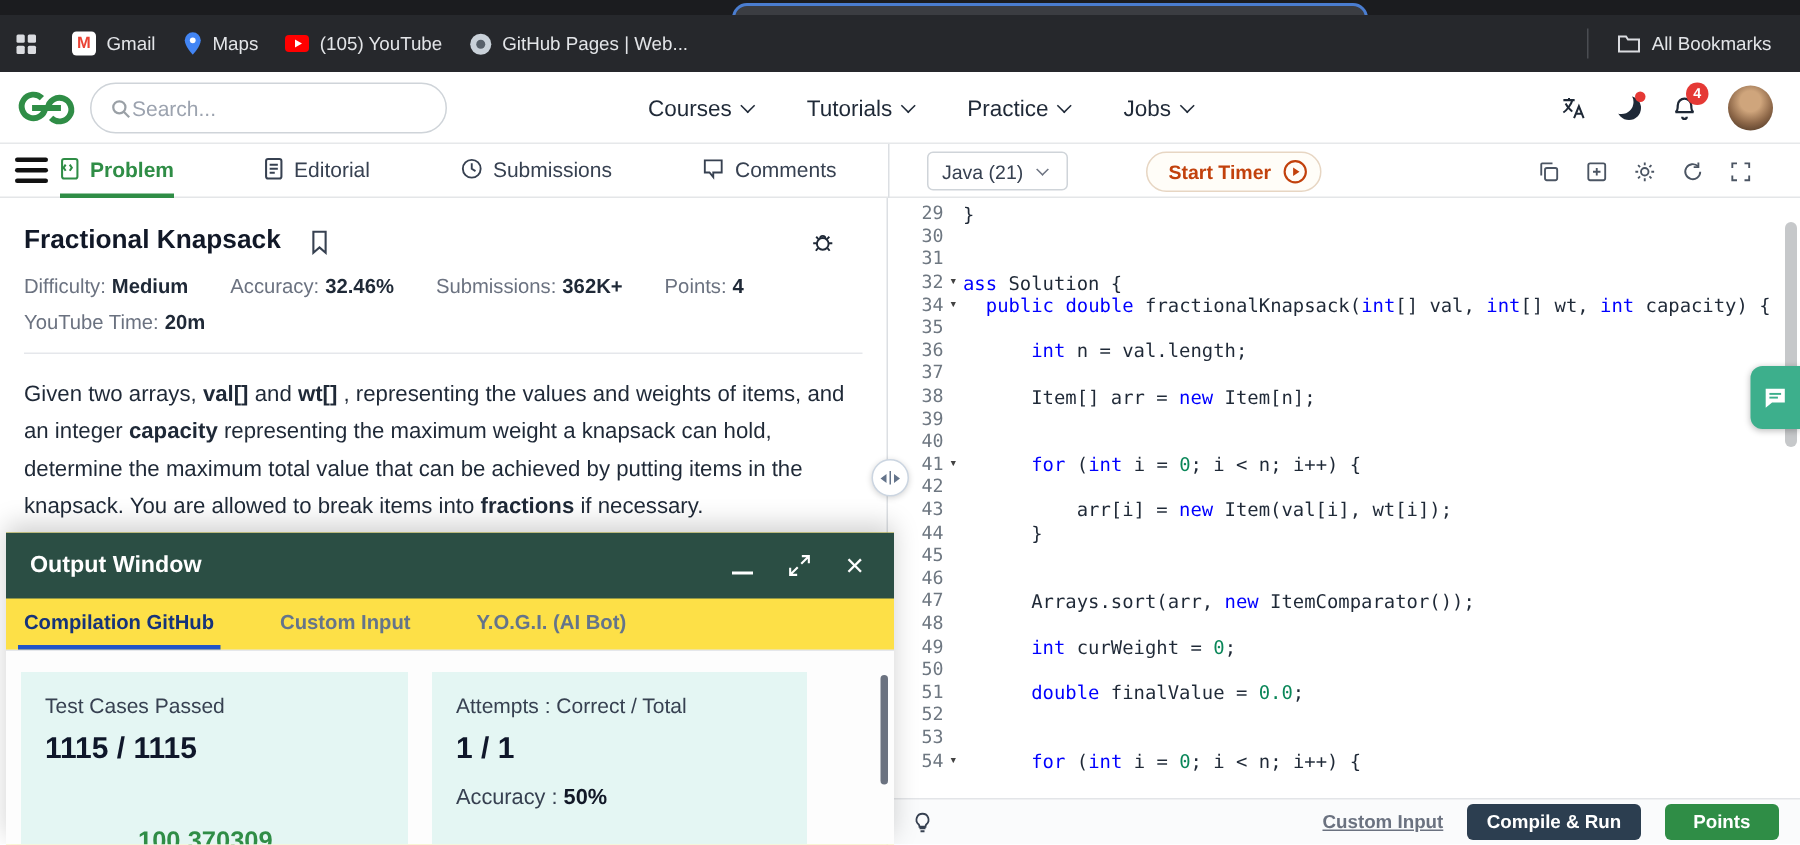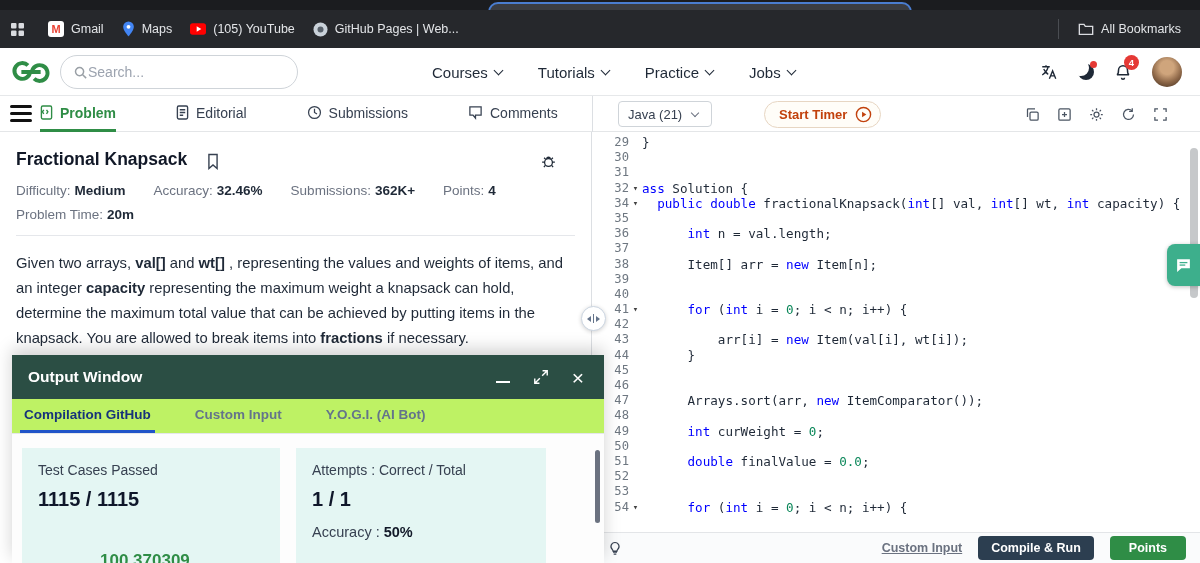--- a/index.html
+++ b/index.html
@@ -55,21 +55,21 @@
   .bug-btn { margin-left:auto; cursor:pointer; }
   .meta-row { display:flex; gap:28px; margin:13px 16px 0; font-size:13.5px; color:#6b7280; white-space:nowrap; }
   .meta-row b { color:#1f2937; margin-left:4px; }
   .avg-row { margin:9px 16px 0; font-size:13.5px; color:#6b7280; }
   .avg-row b { color:#1f2937; margin-left:4px; }
   .prob-divider { margin:13px 16px 0; border-top:1px solid #e5e7eb; }
   .prob-desc { margin:15px 14px 0 16px; font-size:14.8px; line-height:25px; color:#1f2937; }
   .prob-desc .bseg { font-weight:700; }
 
   
-  .output-win { position:absolute; left:12px; top:355px; width:592px; bottom:0; background:#bef264; z-index:20; box-shadow:0 -6px 16px rgba(0,0,0,.18); overflow:hidden; }
+  .output-win { position:absolute; left:4px; top:355px; width:592px; bottom:0; background:#fde047; z-index:20; box-shadow:0 -6px 16px rgba(0,0,0,.18); overflow:hidden; }
   .ow-header { height:44px; background:var(--output-header,#2b4e44); display:flex; align-items:center; padding:0 16px; }
   .ow-title { color:#fff; font-size:15.5px; font-weight:700; }
   .ow-hicons { margin-left:auto; display:flex; align-items:center; gap:24px; margin-right:4px; }
   .ow-min { width:14px; height:2px; background:#fff; margin-top:10px; cursor:pointer; }
   .ow-close { color:#fff; font-size:21px; line-height:1; cursor:pointer; font-weight:400; }
   .ow-tabs { height:35px; border-bottom:1px solid #e5e7eb; display:flex; gap:36px; padding-left:8px; }
   .ow-tab { display:flex; align-items:center; font-size:13.5px; font-weight:600; color:#64748b; cursor:pointer; border-bottom:3px solid transparent; padding:0 4px; }
   .ow-tab.active { color:#16337a; font-weight:700; border-bottom-color:#2054c8; }
   .ow-body { display:flex; gap:16px; padding:14px 10px 0; background:#fdfdfd; height:calc(100% - 79px); }
   .ow-card { background:#e4f6f3; padding:14px 16px; height:140px; }
@@ -331,21 +331,21 @@
         </svg>
     </span>
   </div>
   <div class="meta-row">
     <span><span>Difficulty:</span><b>Medium</b></span>
     <span><span>Accuracy:</span><b>32.46%</b></span>
     <span><span>Submissions:</span><b>362K+</b></span>
     <span><span>Points:</span><b>4</b></span>
   </div>
   <div class="avg-row">
-    <span>Problem Time:</span><b>20m</b>
+    <span>YouTube Time:</span><b>20m</b>
   </div>
   <div class="prob-divider"></div>
   <div class="prob-desc"><span>Given two arrays, </span><span class="bseg">val[]</span><span> and </span><span class="bseg">wt[]</span><span> , representing the values and weights of items, and an integer </span><span class="bseg">capacity</span><span> representing the maximum weight a knapsack can hold, determine the maximum total value that can be achieved by putting items in the knapsack. You are allowed to break items into </span><span class="bseg">fractions</span><span> if necessary.</span><br><span>Return the </span><span class="bseg">maximum</span><span> value as a double, rounded to 6 decimal places.</span></div>
 </section>
 
 <section class="output-win">
   <div class="ow-header">
     <span class="ow-title">Output Window</span>
     <div class="ow-hicons">
       <span class="ow-min"></span>

